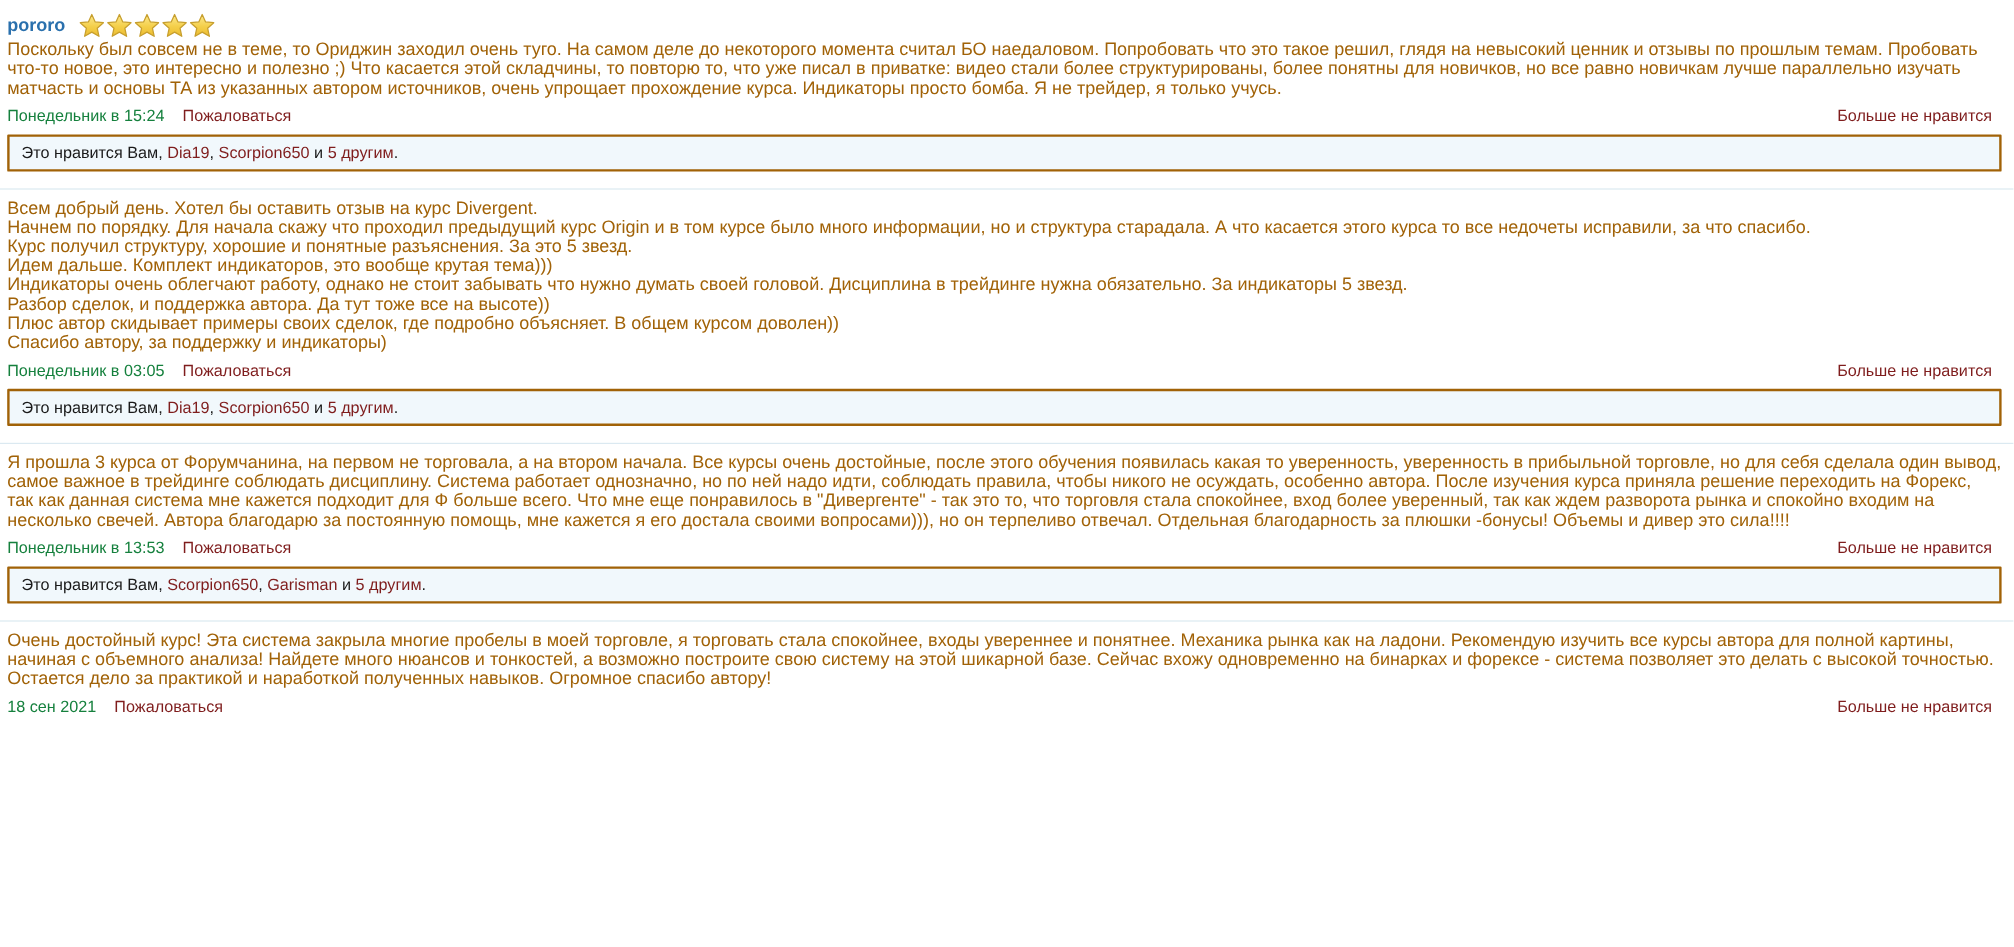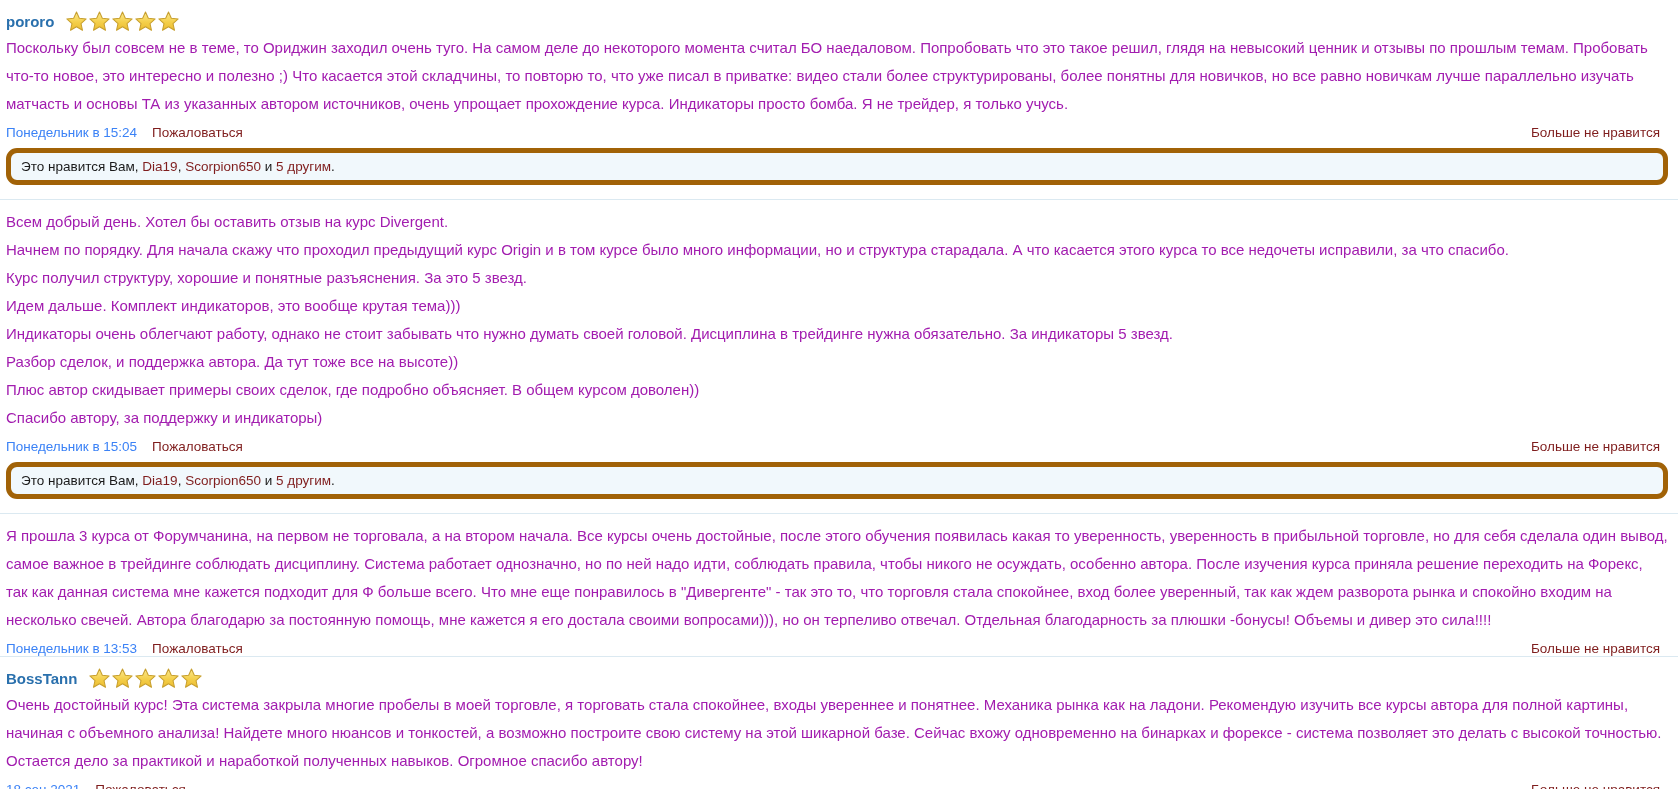--- a/index.html
+++ b/index.html
@@ -10,28 +10,28 @@
   }
   .page { width:100%; }
   .review { padding:8px 10px 0 6px; }
   .review-header { display:flex; align-items:center; gap:12px; margin:3px 0 3px; }
   .username {
     font-weight:bold; color:#2a70ad; font-size:15px;
     text-decoration:none; cursor:pointer;
   }
   .stars { display:flex; gap:2px; align-items:center; }
   .star { width:21px; height:20px; display:block; }
-  .review-body { font-size:15px; line-height:28px; white-space:pre-line; color:#a21caf; }
+  .review-body { font-size:15px; line-height:16px; white-space:pre-line; color:#a16207; }
   .review-footer { display:flex; align-items:baseline; gap:15px; margin-top:7px; font-size:13.5px; }
-  .date { color:#3b82f6; }
+  .date { color:#15803d; }
   a.link { color:#7f1d1d; text-decoration:none; cursor:pointer; }
   .unlike { margin-left:auto; padding-right:8px; }
   .likes-bar {
     margin:8px 0 14px; background:#f1f8fc;
-    border:5px solid #a16207; border-radius:11px;
+    border:2px solid #a16207; border-radius:1px;
     padding:6px 10px; font-size:13.5px; color:#1a1a1a;
   }
   .divider { border:none; border-top:1px solid #dbe9f1; margin:0; }
   .hidden-defs { position:absolute; width:0; height:0; }
 </style>
 </head>
 <body>
 
 <svg class="hidden-defs" aria-hidden="true">
   <defs>
@@ -86,21 +86,21 @@
   <section class="review">
     <div class="review-body">Всем добрый день. Хотел бы оставить отзыв на курс Divergent.
 Начнем по порядку. Для начала скажу что проходил предыдущий курс Origin и в том курсе было много информации, но и структура старадала. А что касается этого курса то все недочеты исправили, за что спасибо.
 Курс получил структуру, хорошие и понятные разъяснения. За это 5 звезд.
 Идем дальше. Комплект индикаторов, это вообще крутая тема)))
 Индикаторы очень облегчают работу, однако не стоит забывать что нужно думать своей головой. Дисциплина в трейдинге нужна обязательно. За индикаторы 5 звезд.
 Разбор сделок, и поддержка автора. Да тут тоже все на высоте))
 Плюс автор скидывает примеры своих сделок, где подробно объясняет. В общем курсом доволен))
 Спасибо автору, за поддержку и индикаторы)</div>
     <div class="review-footer">
-      <span class="date">Понедельник в 15:05</span>
+      <span class="date">Понедельник в 03:05</span>
       <a class="link">Пожаловаться</a>
       <a class="link unlike">Больше не нравится</a>
     </div>
     <div class="likes-bar">
       <span>Это нравится Вам,</span>
       <a class="link">Dia19</a><span>,</span>
       <a class="link">Scorpion650</a>
       <span>и</span>
       <a class="link">5 другим</a><span>.</span>
     </div>
@@ -108,45 +108,32 @@
 
   <hr class="divider">
 
   <section class="review">
     <div class="review-body">Я прошла 3 курса от Форумчанина, на первом не торговала, а на втором начала. Все курсы очень достойные, после этого обучения появилась какая то уверенность, уверенность в прибыльной торговле, но для себя сделала один вывод, самое важное в трейдинге соблюдать дисциплину. Система работает однозначно, но по ней надо идти, соблюдать правила, чтобы никого не осуждать, особенно автора. После изучения курса приняла решение переходить на Форекс, так как данная система мне кажется подходит для Ф больше всего. Что мне еще понравилось в "Дивергенте" - так это то, что торговля стала спокойнее, вход более уверенный, так как ждем разворота рынка и спокойно входим на несколько свечей. Автора благодарю за постоянную помощь, мне кажется я его достала своими вопросами))), но он терпеливо отвечал. Отдельная благодарность за плюшки -бонусы! Объемы и дивер это сила!!!!</div>
     <div class="review-footer">
       <span class="date">Понедельник в 13:53</span>
       <a class="link">Пожаловаться</a>
       <a class="link unlike">Больше не нравится</a>
     </div>
+    <div class="likes-bar">
+      <span>Это нравится Вам,</span>
+      <a class="link">Scorpion650</a><span>,</span>
+      <a class="link">Garisman</a>
+      <span>и</span>
+      <a class="link">5 другим</a><span>.</span>
+    </div>
   </section>
 
   <hr class="divider">
 
   <section class="review">
-    <div class="review-header">
-      <a class="username">BossTann</a>
-      <span class="stars">
-          <svg class="star" viewBox="0 0 20 19">
-            <polygon points="10,1 12.7,6.9 19.2,7.5 14.3,11.9 15.7,18.3 10,15 4.3,18.3 5.7,11.9 0.8,7.5 7.3,6.9" fill="url(#starGrad)" stroke="#c79f2e" stroke-width="1" stroke-linejoin="round"></polygon>
-          </svg>
-          <svg class="star" viewBox="0 0 20 19">
-            <polygon points="10,1 12.7,6.9 19.2,7.5 14.3,11.9 15.7,18.3 10,15 4.3,18.3 5.7,11.9 0.8,7.5 7.3,6.9" fill="url(#starGrad)" stroke="#c79f2e" stroke-width="1" stroke-linejoin="round"></polygon>
-          </svg>
-          <svg class="star" viewBox="0 0 20 19">
-            <polygon points="10,1 12.7,6.9 19.2,7.5 14.3,11.9 15.7,18.3 10,15 4.3,18.3 5.7,11.9 0.8,7.5 7.3,6.9" fill="url(#starGrad)" stroke="#c79f2e" stroke-width="1" stroke-linejoin="round"></polygon>
-          </svg>
-          <svg class="star" viewBox="0 0 20 19">
-            <polygon points="10,1 12.7,6.9 19.2,7.5 14.3,11.9 15.7,18.3 10,15 4.3,18.3 5.7,11.9 0.8,7.5 7.3,6.9" fill="url(#starGrad)" stroke="#c79f2e" stroke-width="1" stroke-linejoin="round"></polygon>
-          </svg>
-          <svg class="star" viewBox="0 0 20 19">
-            <polygon points="10,1 12.7,6.9 19.2,7.5 14.3,11.9 15.7,18.3 10,15 4.3,18.3 5.7,11.9 0.8,7.5 7.3,6.9" fill="url(#starGrad)" stroke="#c79f2e" stroke-width="1" stroke-linejoin="round"></polygon>
-          </svg>
-        </span>
-    </div>
     <div class="review-body">Очень достойный курс! Эта система закрыла многие пробелы в моей торговле, я торговать стала спокойнее, входы увереннее и понятнее. Механика рынка как на ладони. Рекомендую изучить все курсы автора для полной картины, начиная с объемного анализа! Найдете много нюансов и тонкостей, а возможно построите свою систему на этой шикарной базе. Сейчас вхожу одновременно на бинарках и форексе - система позволяет это делать с высокой точностью. Остается дело за практикой и наработкой полученных навыков. Огромное спасибо автору!</div>
     <div class="review-footer">
       <span class="date">18 сен 2021</span>
       <a class="link">Пожаловаться</a>
       <a class="link unlike">Больше не нравится</a>
     </div>
   </section>
 
 </div>
 

